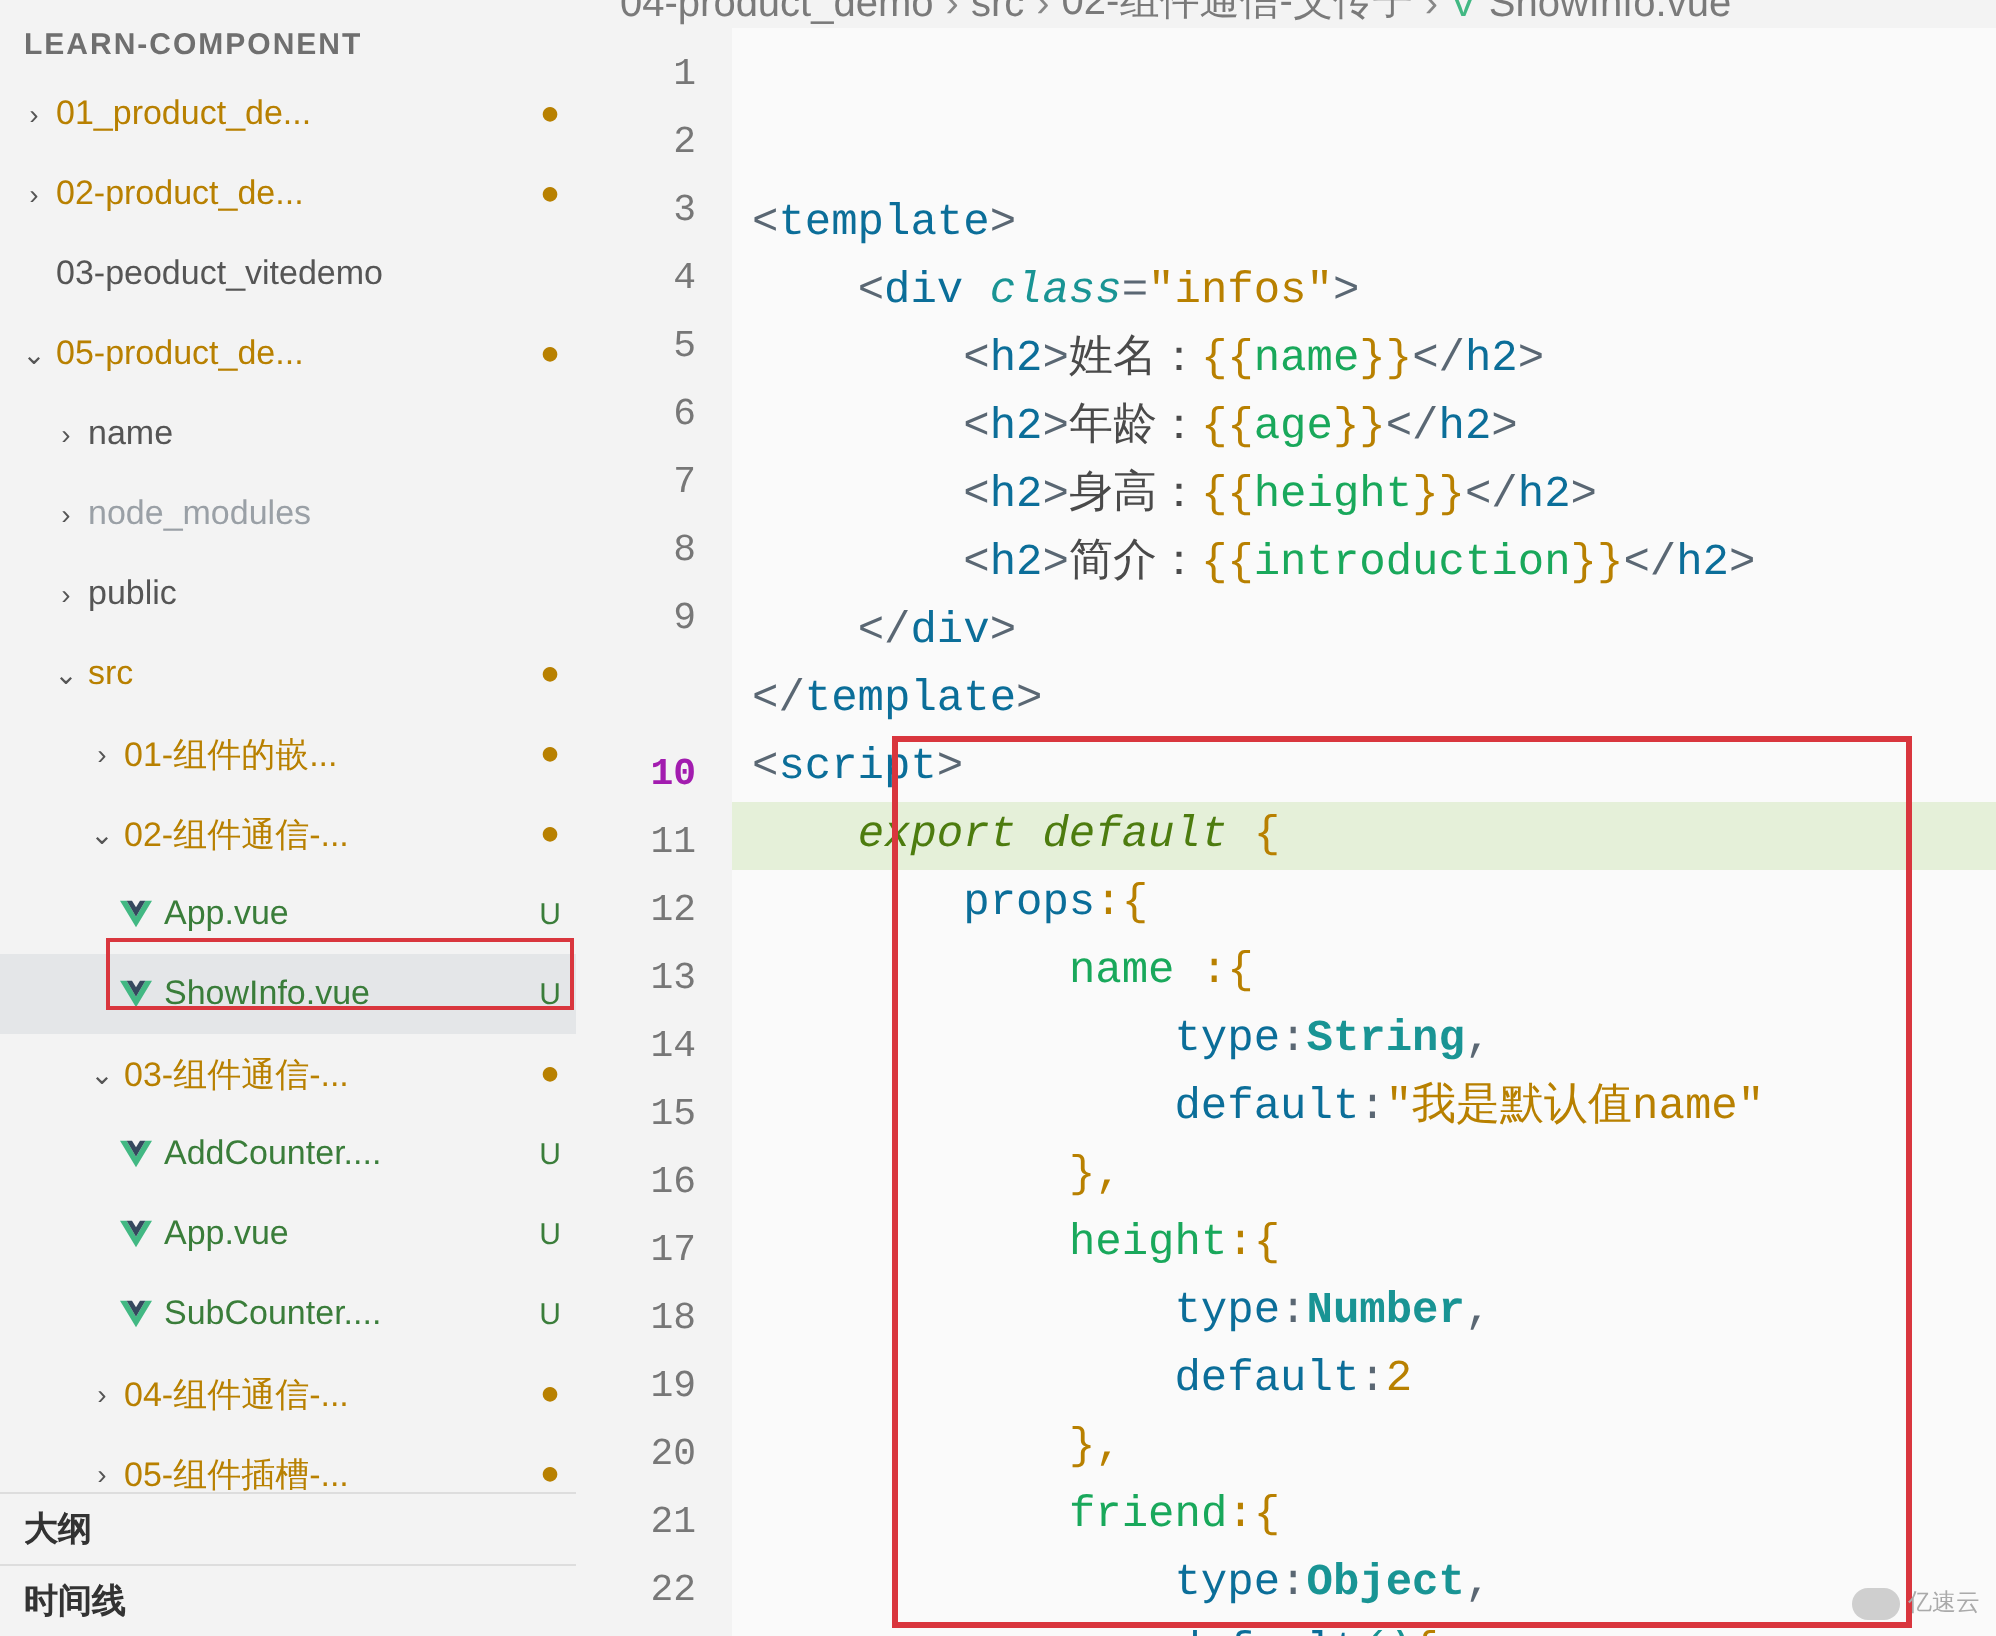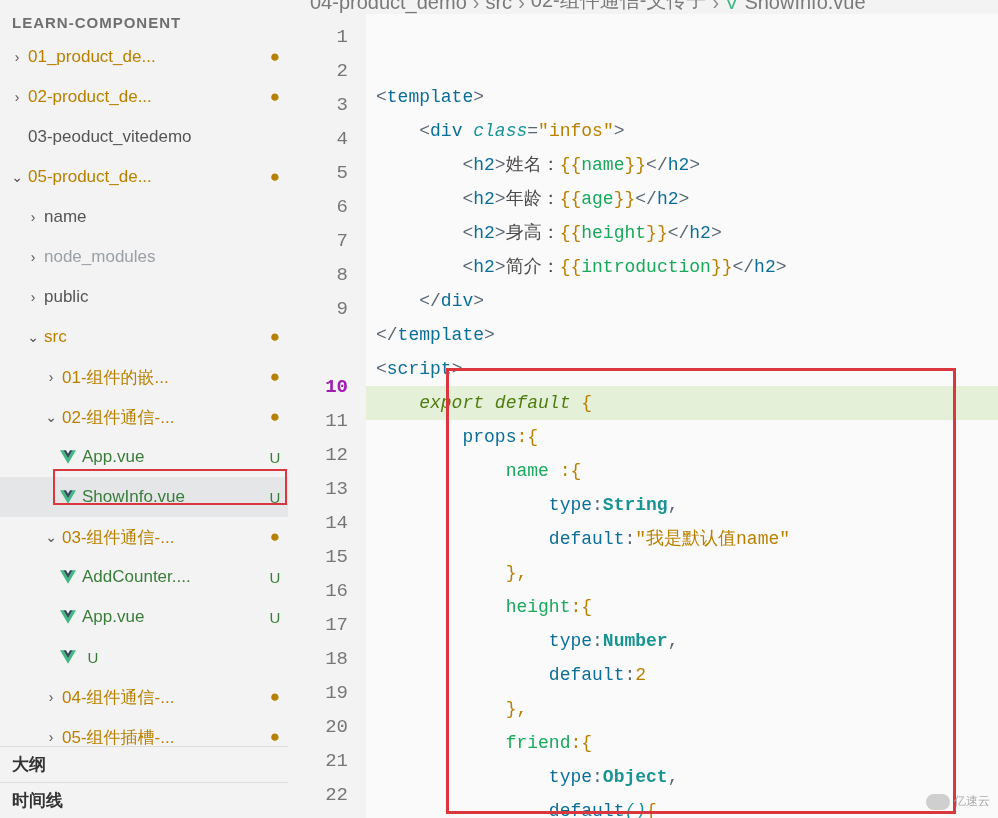--- a/index.html
+++ b/index.html
@@ -118,21 +118,21 @@
     text-align: right;
     color: #777;
     padding-top: 6px;
     font-size: 19px;
   }
   .gutter .ln { height: 34px; line-height: 34px; padding-right: 18px;}
   .gutter .ln.current { color: #a21caf; font-weight: 700; margin-top: 44px;}
   .code {
     flex: 1;
     padding-top: 6px;
-    font-size: 18px;
+    font-size: 22px;
     background: #fafafa;
     position: relative;
     white-space: pre;
     overflow: hidden;
   }
   .code .line { height: 34px; line-height: 34px; padding-left: 10px; position: relative; }
   .code .line.hl { background: #e5f0d9; }
   .tk-tag   { color: #0b6e99; }
   .tk-punct { color: #5a6773; }
   .tk-attr  { color: #199494; font-style: italic; }
@@ -284,20 +284,21 @@
           <span class="badge">U</span>
         </div>
         <div class="tree-item indent-2 untracked">
           <span class="chev"></span>
           <span class="vue-ico">
             <svg viewBox="0 0 24 20">
               <path fill="#42b883" d="M0 0 L12 20 L24 0 L19 0 L12 12 L5 0 Z"></path>
               <path fill="#35495e" d="M5 0 L12 12 L19 0 L15 0 L12 5 L9 0 Z"></path>
             </svg>
           </span>
+          <span class="label">SubCounter....</span>
           <span class="badge">U</span>
         </div>
         <div class="tree-item indent-2 modified">
           <span class="chev">›</span>
           <span class="label">04-组件通信-...</span>
           <span class="dot">●</span>
         </div>
         <div class="tree-item indent-2 modified">
           <span class="chev">›</span>
           <span class="label">05-组件插槽-...</span>

